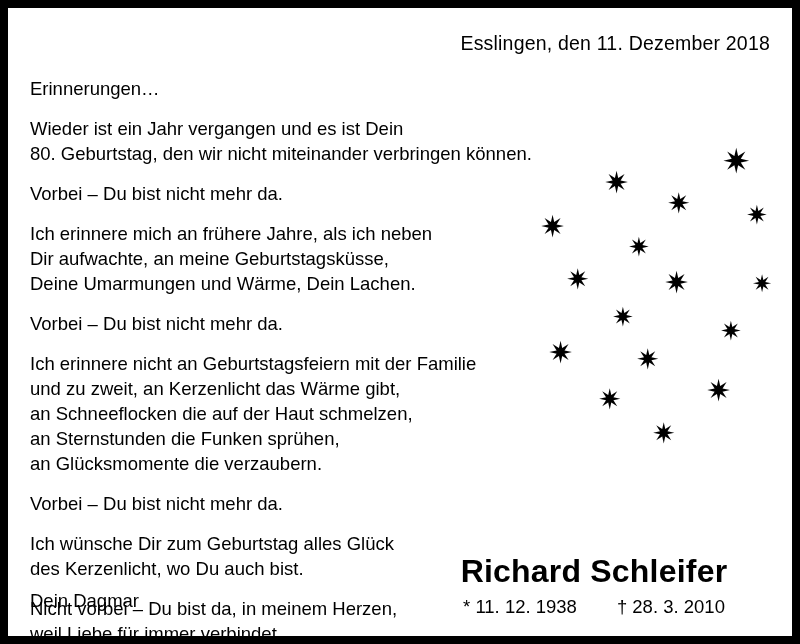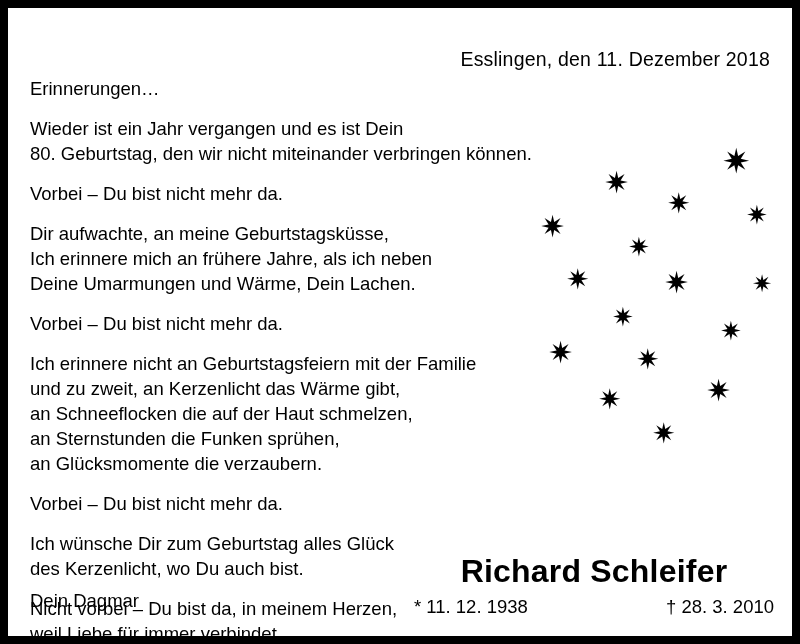--- a/index.html
+++ b/index.html
@@ -23,21 +23,21 @@
   .inner {
     position: relative;
     box-sizing: border-box;
     width: 100%;
     height: 100%;
     background: #ffffff;
     overflow: hidden;
   }
   .place-date {
     position: absolute;
-    top: 40px;
+    top: 24px;
     right: 22px;
     font-size: 19.5px;
     color: #000;
     letter-spacing: 0.2px;
   }
   .poem {
     position: absolute;
     top: 68px;
     left: 22px;
     width: 540px;
@@ -70,21 +70,21 @@
     font-size: 32px;
     letter-spacing: 0.2px;
     line-height: 38px;
     white-space: nowrap;
     font-weight: bold;
   }
   .dates {
     margin-top: 6px;
     font-size: 18.5px;
     display: flex;
-    justify-content: space-between;
+    justify-content: center;
     gap: 40px;
     white-space: nowrap;
   }
   .stars {
     position: absolute;
     top: 130px;
     right: 18px;
     width: 250px;
     height: 350px;
     pointer-events: none;
@@ -109,22 +109,22 @@
           <div class="line">Erinnerungen…</div>
         </div>
         <div class="stanza">
           <div class="line">Wieder ist ein Jahr vergangen und es ist Dein</div>
           <div class="line">80. Geburtstag, den wir nicht miteinander verbringen können.</div>
         </div>
         <div class="stanza">
           <div class="line">Vorbei – Du bist nicht mehr da.</div>
         </div>
         <div class="stanza">
+          <div class="line">Ich erinnere mich an frühere Jahre, als ich neben</div>
           <div class="line">Dir aufwachte, an meine Geburtstagsküsse,</div>
-          <div class="line">Ich erinnere mich an frühere Jahre, als ich neben</div>
           <div class="line">Deine Umarmungen und Wärme, Dein Lachen.</div>
         </div>
         <div class="stanza">
           <div class="line">Vorbei – Du bist nicht mehr da.</div>
         </div>
         <div class="stanza">
           <div class="line">Ich erinnere nicht an Geburtstagsfeiern mit der Familie</div>
           <div class="line">und zu zweit, an Kerzenlicht das Wärme gibt,</div>
           <div class="line">an Schneeflocken die auf der Haut schmelzen,</div>
           <div class="line">an Sternstunden die Funken sprühen,</div>

